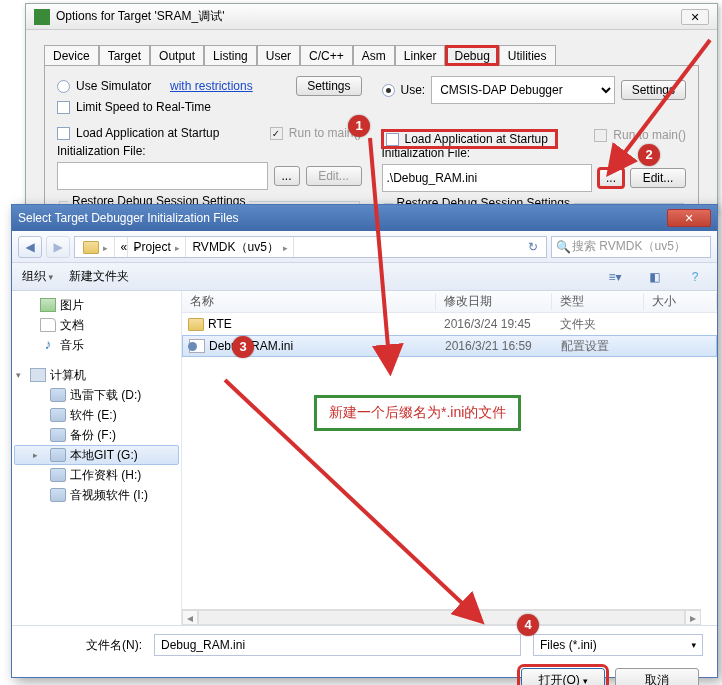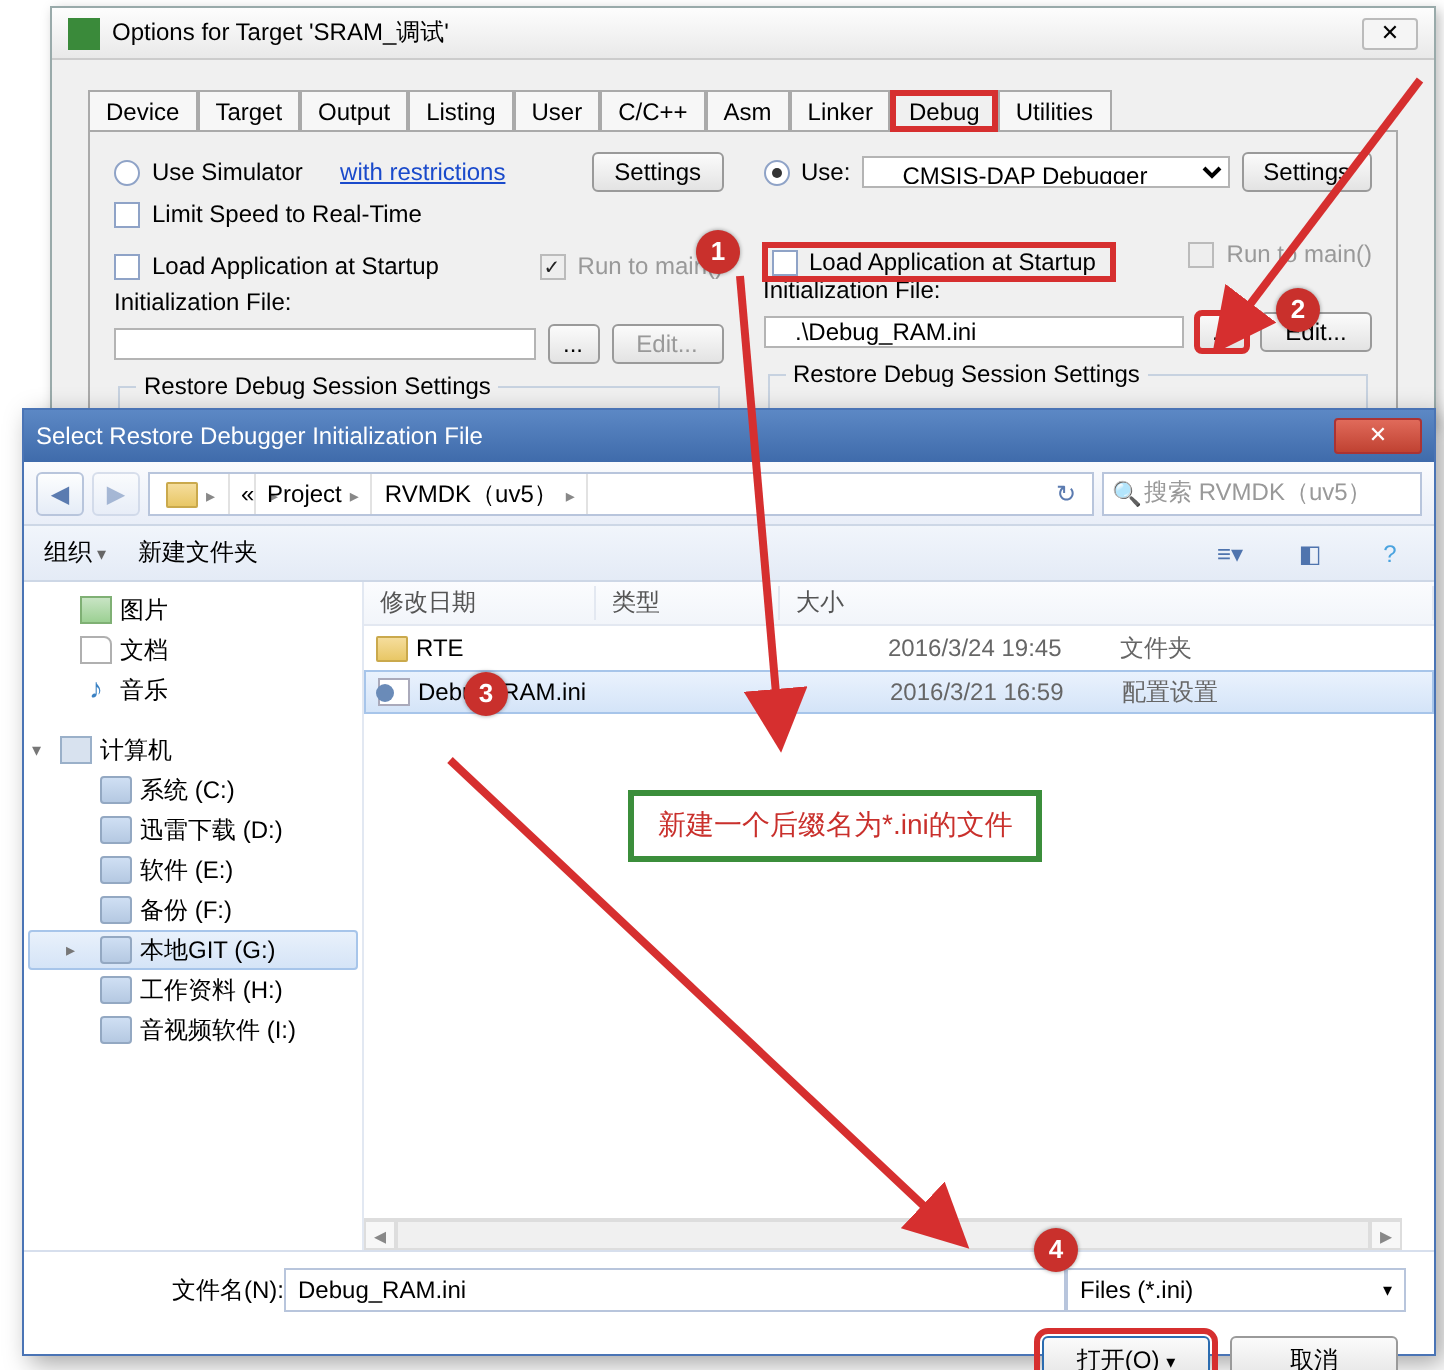--- a/index.html
+++ b/index.html
@@ -31,21 +31,21 @@
   .chk.checked::after { content: "✓"; font-size: 10px; color: #222; position: relative; top: -2px; left: 1px; }
   .chk.disabled { background: #eee; border-color: #bbb; }
   .radio { width: 13px; height: 13px; border: 1px solid #8fa3c7; border-radius: 50%; background: #fff;
     display: inline-block; flex-shrink: 0; position: relative; }
   .radio.on::after { content: ""; width: 5px; height: 5px; background: #333; border-radius: 50%;
     position: absolute; top: 3px; left: 3px; }
   a.restr { color: #1a4acb; text-decoration: underline; }
   .btn { background: linear-gradient(#fbfbfb,#e3e3e3); border: 1px solid #9a9a9a; border-radius: 3px;
     padding: 2px 10px; cursor: pointer; min-width: 56px; text-align: center; }
   .btn.small { min-width: 26px; padding: 2px 4px; }
-  select, input[type=text].inp { border: 1px solid #b4b4b4; background: #fff; height: 16px; padding: 1px 15px; }
+  select, input[type=text].inp { border: 1px solid #b4b4b4; background: #fff; height: 28px; padding: 1px 4px; }
   fieldset { border: 1px solid #c7d2e0; padding: 4px 8px; }
   legend { padding: 0 4px; }
   .red-outline { outline: 3px solid #d62f2f; outline-offset: -2px; }
 
   
   .file-dialog { position: absolute; top: 204px; left: 11px; width: 707px; height: 474px;
     border: 1px solid #4a74b5; background: #fff; box-shadow: 4px 4px 12px rgba(0,0,0,0.35); }
   .fd-titlebar { height: 26px; background: linear-gradient(#5c88c5,#3f6bab); color: #fff; display: flex;
     align-items: center; padding: 0 6px; }
   .fd-titlebar .title { flex: 1; font-size: 12px; }
@@ -100,21 +100,21 @@
   .fc-name { width: 254px; padding-left: 6px; display: flex; align-items: center; gap: 4px; }
   .fc-date { width: 116px; padding-left: 8px; color: #666; }
   .fc-type { width: 92px; padding-left: 8px; color: #666; }
   .folder-ic { width: 16px; height: 13px; background: linear-gradient(#f5dd9c,#e8c766);
     border: 1px solid #caa94c; border-radius: 1px; }
   .ini-ic { width: 16px; height: 14px; background: #fff; border: 1px solid #aab; position: relative; }
   .ini-ic::after { content:""; position:absolute; top:2px; left:-2px; width:9px; height:9px;
     background:#6a8bb8; border-radius:50%; }
 
   .fd-footer { height: 80px; border-top: 1px solid #d7dfed; padding: 8px 14px; }
-  .foot-row { display: flex; align-items: center; gap: 0; margin-bottom: 12px; }
+  .foot-row { display: flex; align-items: center; gap: 12px; margin-bottom: 12px; }
   .fn-label { width: 116px; text-align: right; }
   .fn-input { flex: 1; height: 22px; border: 1px solid #b8c5dc; padding: 0 6px; }
   .filter-sel { width: 170px; height: 22px; border: 1px solid #b8c5dc; padding: 0 6px; display:flex;
     align-items:center; justify-content:space-between; }
   .foot-btns { display: flex; justify-content: flex-end; gap: 10px; padding-right: 4px; }
   .foot-btn { width: 84px; height: 24px; background: linear-gradient(#fbfbfb,#e3e3e3);
     border: 1px solid #9a9a9a; border-radius: 3px; text-align: center; line-height: 22px; cursor: pointer; }
   .foot-btn.primary { border-color: #2b6cb0; }
   .foot-btn.primary.red { outline: 3px solid #d62f2f; outline-offset: 1px; }
 
@@ -217,21 +217,21 @@
         <legend>Restore Debug Session Settings</legend>
         &nbsp;
       </fieldset>
     </div>
   </div>
 </div>
 
 <div class="file-dialog">
   <div class="fd-titlebar">
     <span class="vsicon" style="background:#3a8a3a"></span>
-    <span class="title">Select Restore Debugger Initialization File</span>
+    <span class="title">Select Target Debugger Initialization Files</span>
     <span class="fd-close">✕</span>
   </div>
 
   <div class="fd-nav">
     <span class="nav-arrow">◀</span>
     <span class="nav-arrow" style="opacity:0.5">▶</span>
     <div class="crumb-box">
       <span class="crumb"><span class="folder-ic" style="display:inline-block;vertical-align:middle"></span><span class="chev">▸</span></span>
       <span class="crumb" style="width:8px">« <span class="chev">▸</span></span>
       <span class="crumb"><span>Project</span><span class="chev">▸</span></span>
@@ -269,24 +269,20 @@
         <span>音乐</span>
         </div>
       <div style="height:10px"></div>
       <div class="side-item" style="padding-left:16px">
         <span class="expander" style="left:2px">▾</span>
         <span class="ic ic-comp"></span>
         <span>计算机</span>
         </div>
       <div class="side-item lv1">
         <span class="ic ic-hdd"></span>
-        <span>系统 (C:)</span>
-        </div>
-      <div class="side-item lv1">
-        <span class="ic ic-hdd"></span>
         <span>迅雷下载 (D:)</span>
         </div>
       <div class="side-item lv1">
         <span class="ic ic-hdd"></span>
         <span>软件 (E:)</span>
         </div>
       <div class="side-item lv1">
         <span class="ic ic-hdd"></span>
         <span>备份 (F:)</span>
         </div>
@@ -300,20 +296,21 @@
         <span>工作资料 (H:)</span>
         </div>
       <div class="side-item lv1">
         <span class="ic ic-hdd"></span>
         <span>音视频软件 (I:)</span>
         </div>
     </div>
 
     <div class="file-pane">
       <div class="col-head">
+        <span class="ch ch-name">名称</span>
         <span class="ch ch-date">修改日期</span>
         <span class="ch ch-type">类型</span>
         <span class="ch" style="flex:1">大小</span>
       </div>
       <div class="file-list">
         <div class="file-row">
           <span class="fc-name">
               <span class="folder-ic"></span>
             <span>RTE</span>
             </span>

